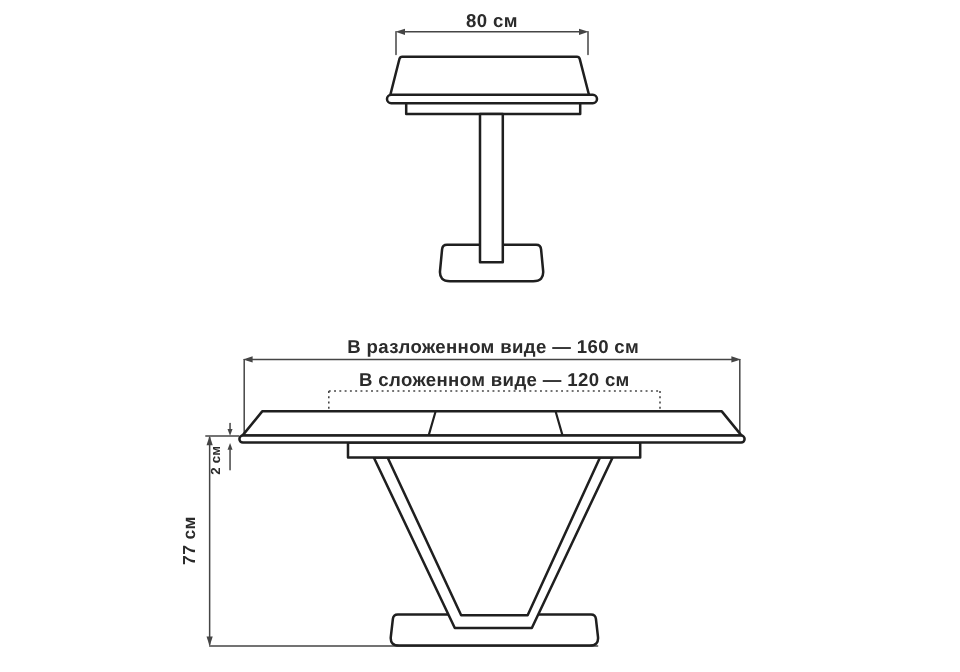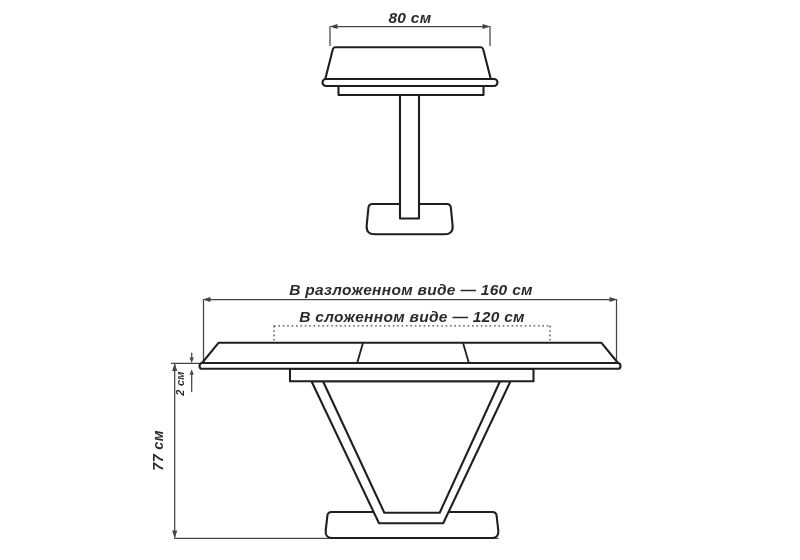--- a/index.html
+++ b/index.html
@@ -6,21 +6,20 @@
     margin: 0;
     padding: 0;
     background: #ffffff;
   }
   .stage {
     position: relative;
     width: 648px;
     height: 560px;
     background: var(--bg, #ffffff);
     overflow: hidden;
-    font-style: italic;
   }
   svg { display: block; }
   .obj {
     fill: none;
     stroke: var(--line, #1f1f1f);
     stroke-width: 2.1;
     stroke-linejoin: round;
     stroke-linecap: round;
   }
   .obj-fill {

